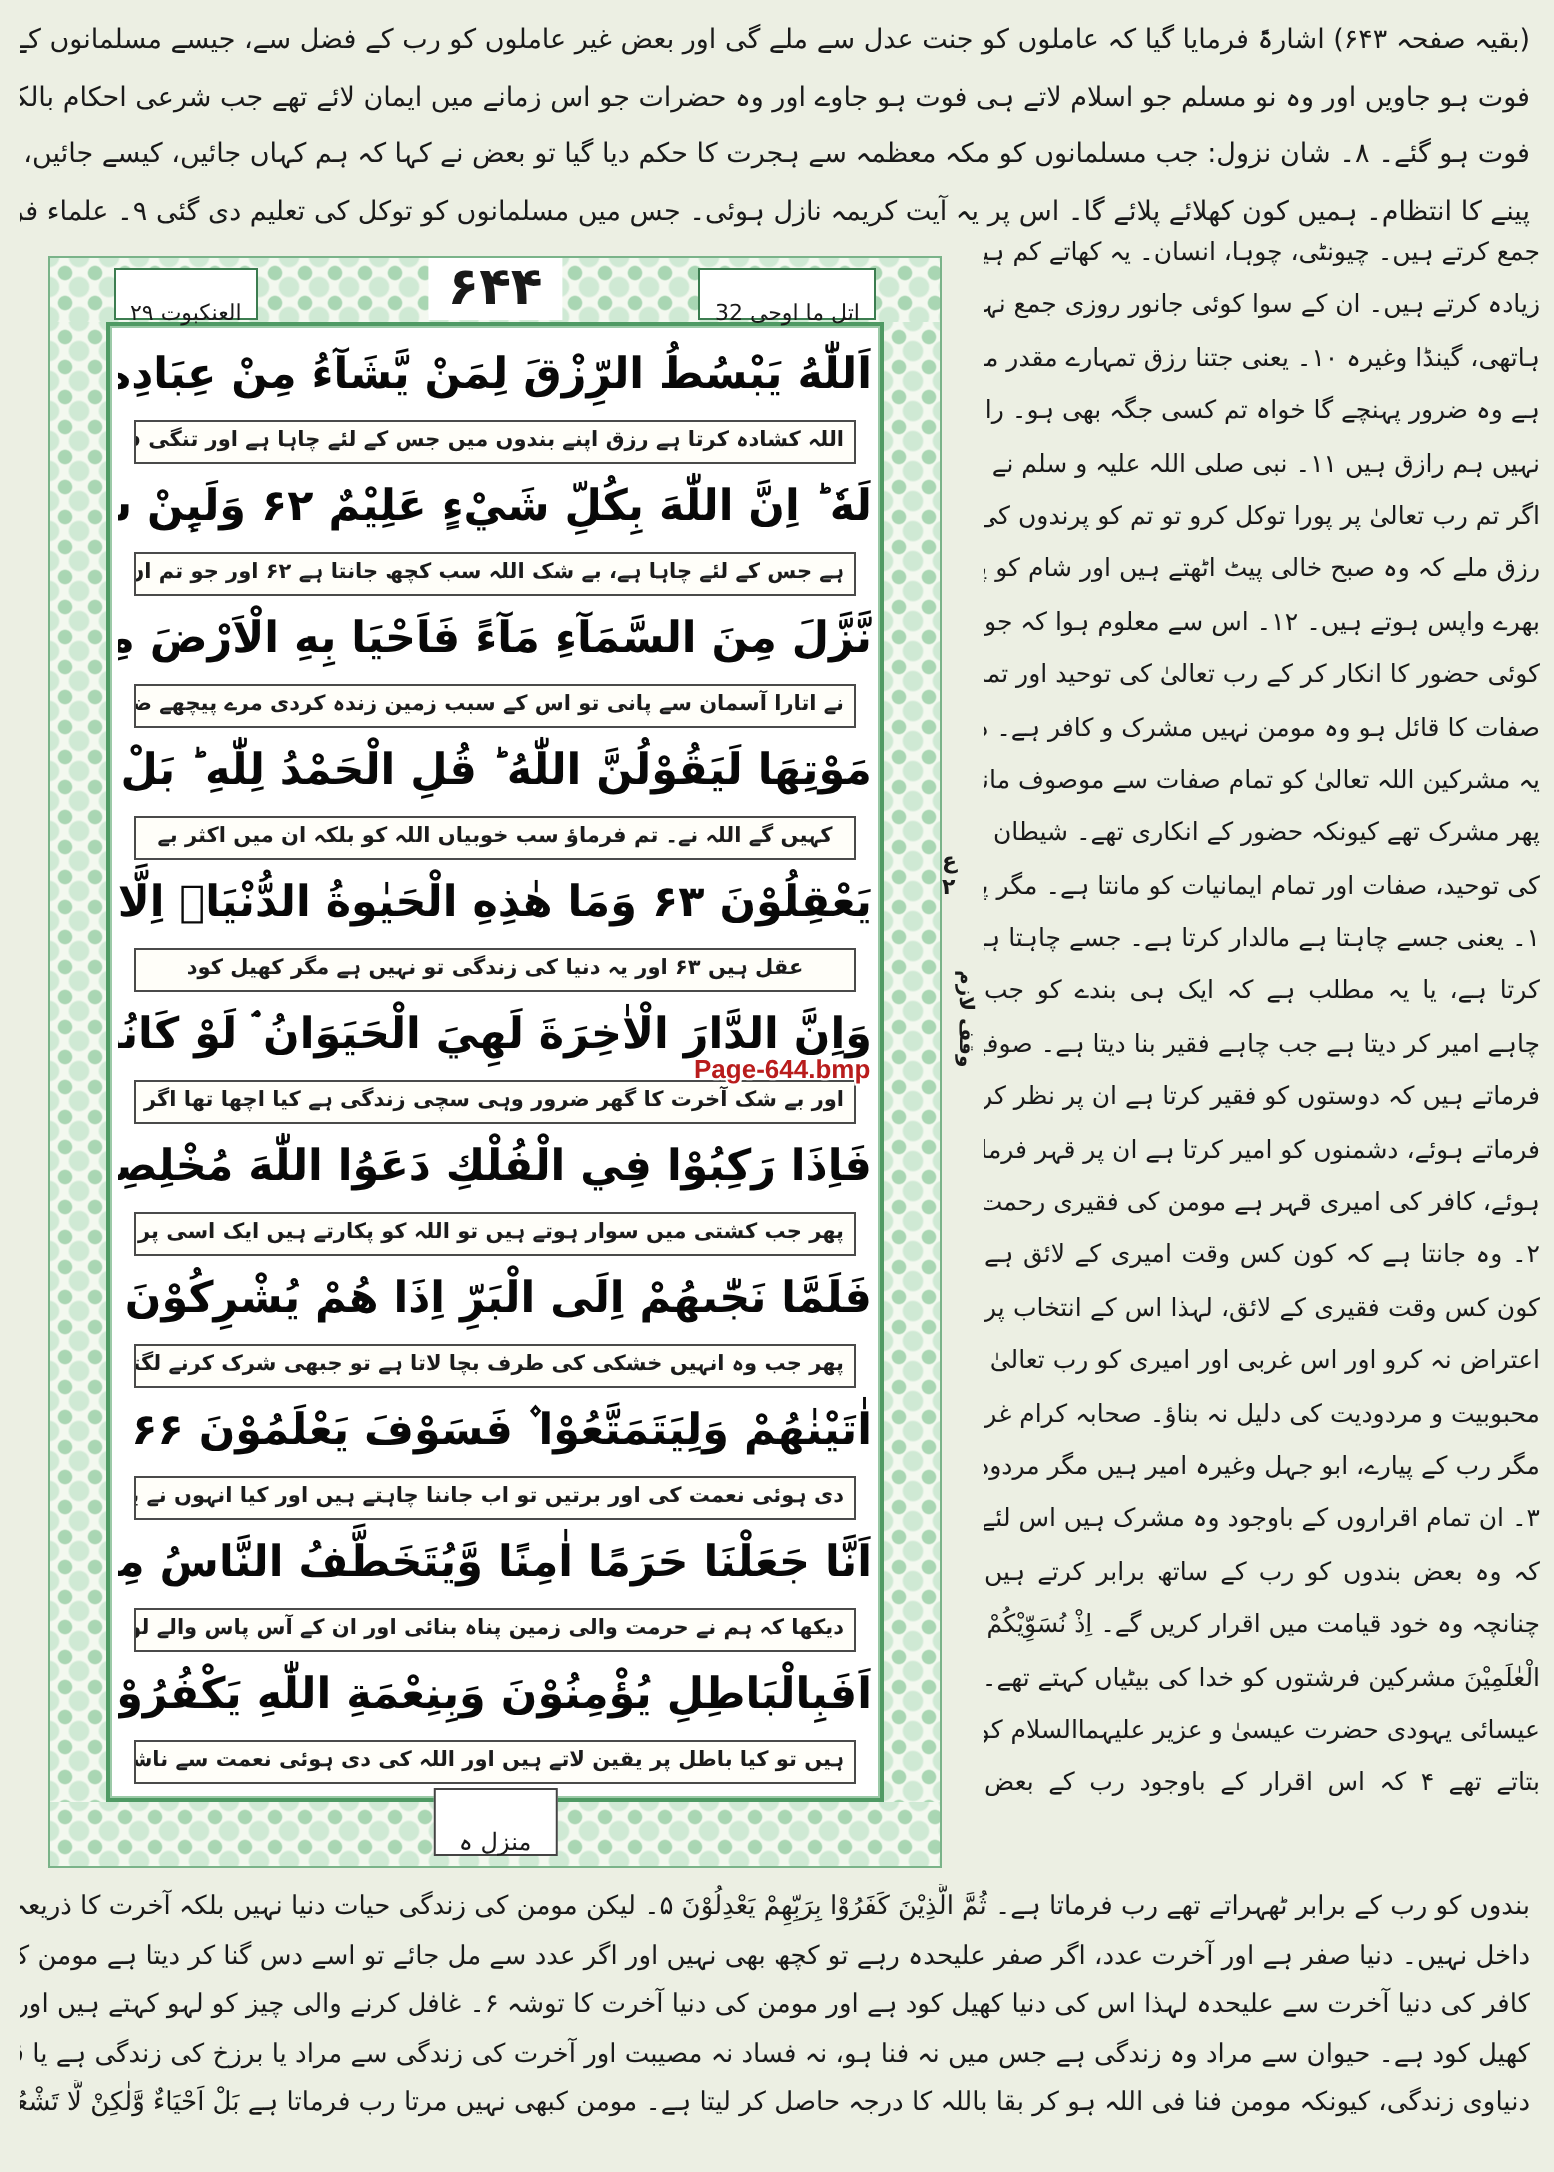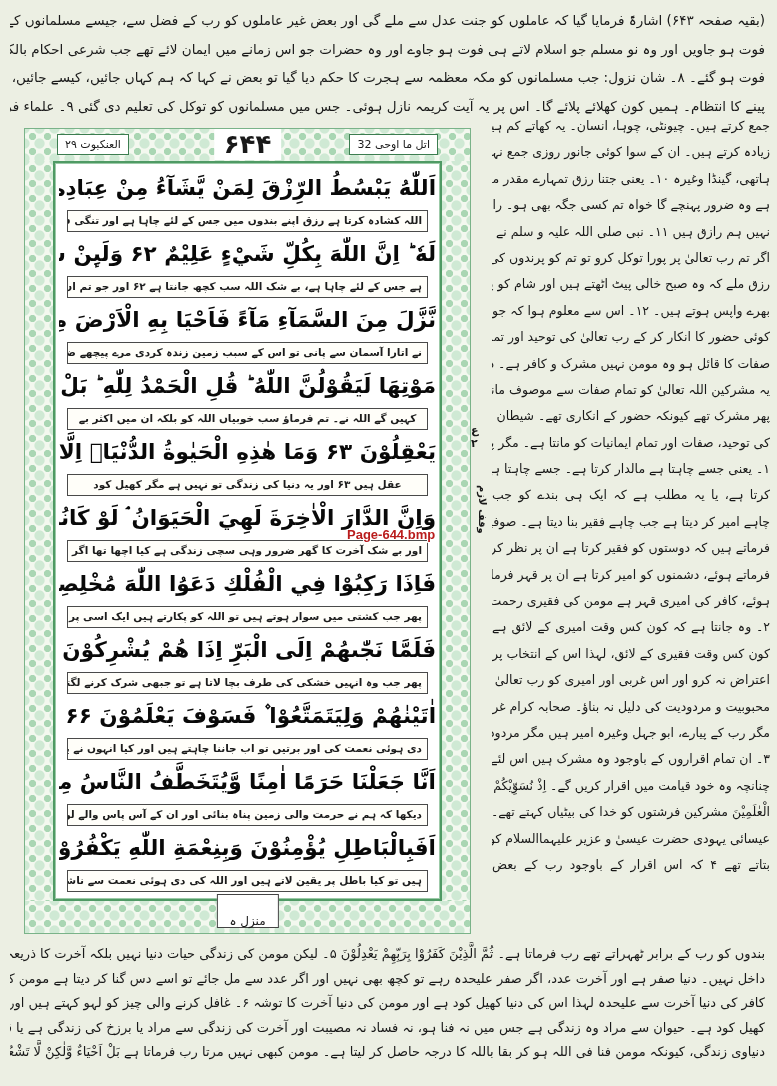--- a/index.html
+++ b/index.html
@@ -33,21 +33,21 @@
       #f3f8ef;
   }
   .band-top    { top:0; left:0; right:0; height:32px; }
   .band-bottom { bottom:0; left:0; right:0; height:32px; }
   .band-left   { top:32px; bottom:32px; left:0; width:28px; }
   .band-right  { top:32px; bottom:32px; right:0; width:28px; }
 
   .box-header-label {
     position:absolute; top:5px; height:21px;
     background:#ffffff; border:1px solid #3c7d50;
-    font-size:11px; line-height:19px; padding:0 7px;
+    font-size:11px; line-height:19px; padding:12px 7px;
     white-space:nowrap; z-index:3;
   }
   .juz-label   { right:32px; }
   .surah-label { left:32px; }
   .page-number {
     position:absolute; top:0px; left:50%; transform:translateX(-50%);
     background:#ffffff; padding:0 10px; height:31px;
     font-size:26px; font-weight:bold; line-height:30px; z-index:3;
   }
   .manzil-label {
@@ -185,20 +185,21 @@
     <div class="cline">چاہے امیر کر دیتا ہے جب چاہے فقیر بنا دیتا ہے۔ صوفیاء</div>
     <div class="cline">فرماتے ہیں کہ دوستوں کو فقیر کرتا ہے ان پر نظر کرم</div>
     <div class="cline">فرماتے ہوئے، دشمنوں کو امیر کرتا ہے ان پر قہر فرماتے</div>
     <div class="cline">ہوئے، کافر کی امیری قہر ہے مومن کی فقیری رحمت ہے</div>
     <div class="cline">۲۔ وہ جانتا ہے کہ کون کس وقت امیری کے لائق ہے</div>
     <div class="cline">کون کس وقت فقیری کے لائق، لہذا اس کے انتخاب پر</div>
     <div class="cline">اعتراض نہ کرو اور اس غربی اور امیری کو رب تعالیٰ کی</div>
     <div class="cline">محبوبیت و مردودیت کی دلیل نہ بناؤ۔ صحابہ کرام غریب ہیں</div>
     <div class="cline">مگر رب کے پیارے، ابو جہل وغیرہ امیر ہیں مگر مردود ہیں</div>
     <div class="cline">۳۔ ان تمام اقراروں کے باوجود وہ مشرک ہیں اس لئے</div>
+    <div class="cline">کہ وہ بعض بندوں کو رب کے ساتھ برابر کرتے ہیں</div>
     <div class="cline">چنانچہ وہ خود قیامت میں اقرار کریں گے۔ اِذْ نُسَوِّيْكُمْ بِرَبِّ</div>
     <div class="cline">الْعٰلَمِيْنَ مشرکین فرشتوں کو خدا کی بیٹیاں کہتے تھے۔</div>
     <div class="cline">عیسائی یہودی حضرت عیسیٰ و عزیر علیہماالسلام کو رب کا بیٹا</div>
     <div class="cline">بتاتے تھے ۴ کہ اس اقرار کے باوجود رب کے بعض</div>
   </div>
 
 <div class="bottom-section rtl">
     <div class="bline">بندوں کو رب کے برابر ٹھہراتے تھے رب فرماتا ہے۔ ثُمَّ الَّذِيْنَ كَفَرُوْا بِرَبِّهِمْ يَعْدِلُوْنَ ۵۔ لیکن مومن کی زندگی حیات دنیا نہیں بلکہ آخرت کا ذریعہ ہے، لہذا وہ اس میں</div>
     <div class="bline">داخل نہیں۔ دنیا صفر ہے اور آخرت عدد، اگر صفر علیحدہ رہے تو کچھ بھی نہیں اور اگر عدد سے مل جائے تو اسے دس گنا کر دیتا ہے مومن کی دنیا آخرت کے ساتھ ہے</div>
     <div class="bline">کافر کی دنیا آخرت سے علیحدہ لہذا اس کی دنیا کھیل کود ہے اور مومن کی دنیا آخرت کا توشہ ۶۔ غافل کرنے والی چیز کو لہو کہتے ہیں اور بیکار و عبث کو لعب جس کا ترجمہ</div>

